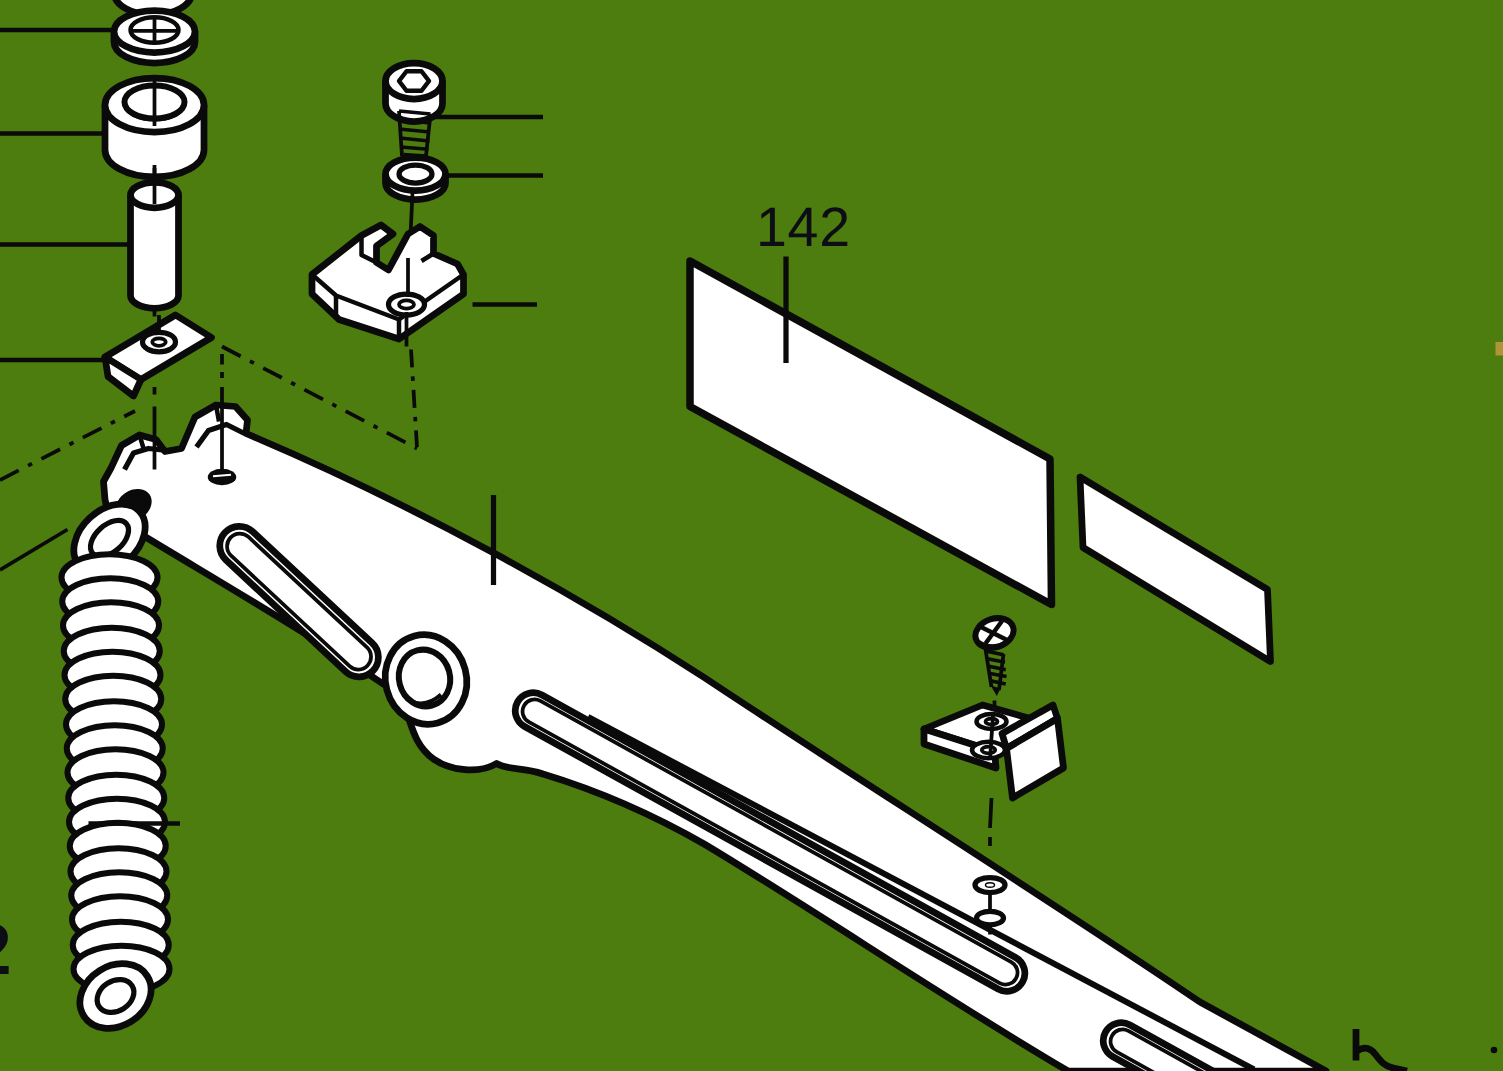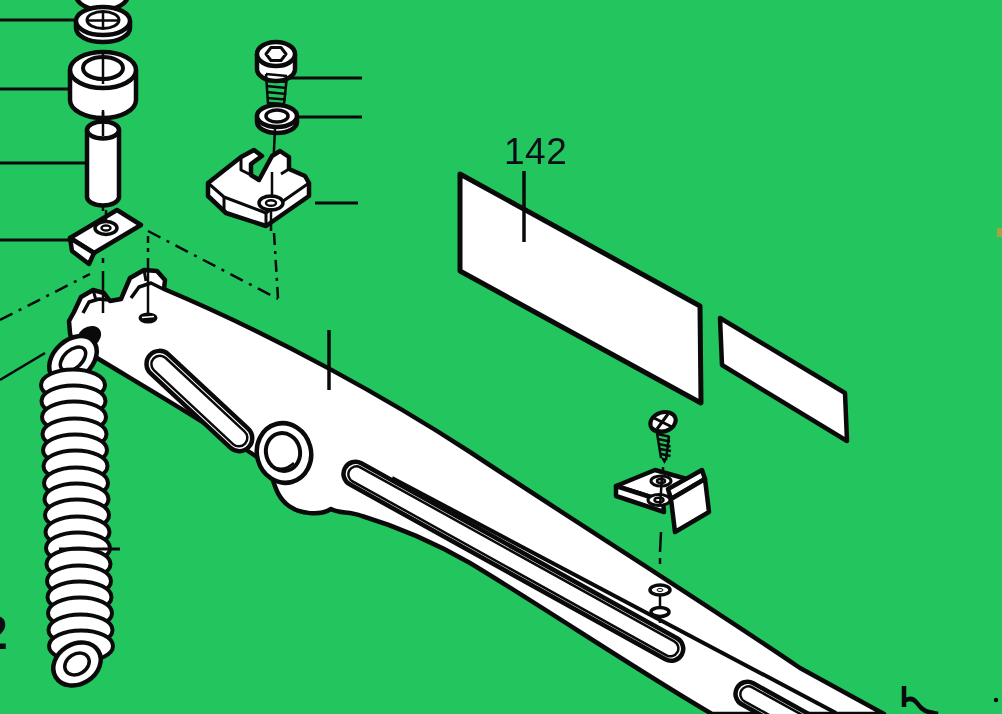--- a/index.html
+++ b/index.html
@@ -1,16 +1,16 @@
 <!DOCTYPE html>
 <html><head>
 <meta charset="utf-8">
 <style>
   html,body{margin:0;padding:0;background:#ffffff;}
-  .stage{position:relative;width:1002px;height:714px;background:#22c55e;overflow:hidden;}
+  .stage{position:relative;width:1002px;height:714px;background:#4d7c0f;overflow:hidden;}
   svg{display:block;}
   .ink{stroke:#0a0a0a;fill:none;stroke-linecap:butt;stroke-linejoin:round;}
   .w5{stroke-width:5;}  .w45{stroke-width:4.5;} .w4{stroke-width:4;}
   .w35{stroke-width:3.5;} .w3{stroke-width:3;} .w25{stroke-width:2.5;}
   .white{fill:#ffffff;}
   .black{fill:#0a0a0a;stroke:none;}
   .figlabel{font-family:"Liberation Sans", sans-serif;font-size:37px;fill:#0d0d16;letter-spacing:0.5px;}
   .figlabel2{font-family:"Liberation Sans", sans-serif;font-size:48px;font-weight:bold;fill:#0d0d16;}
 </style>
 </head>

